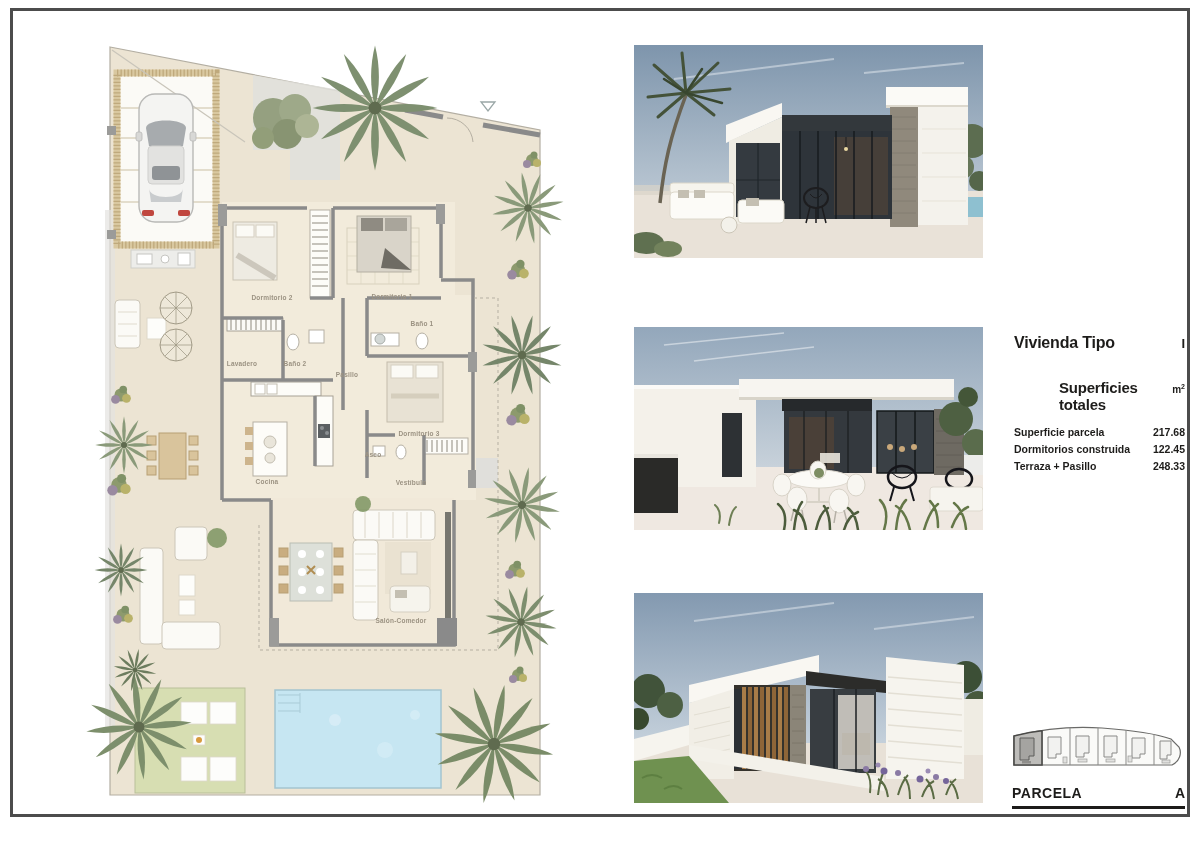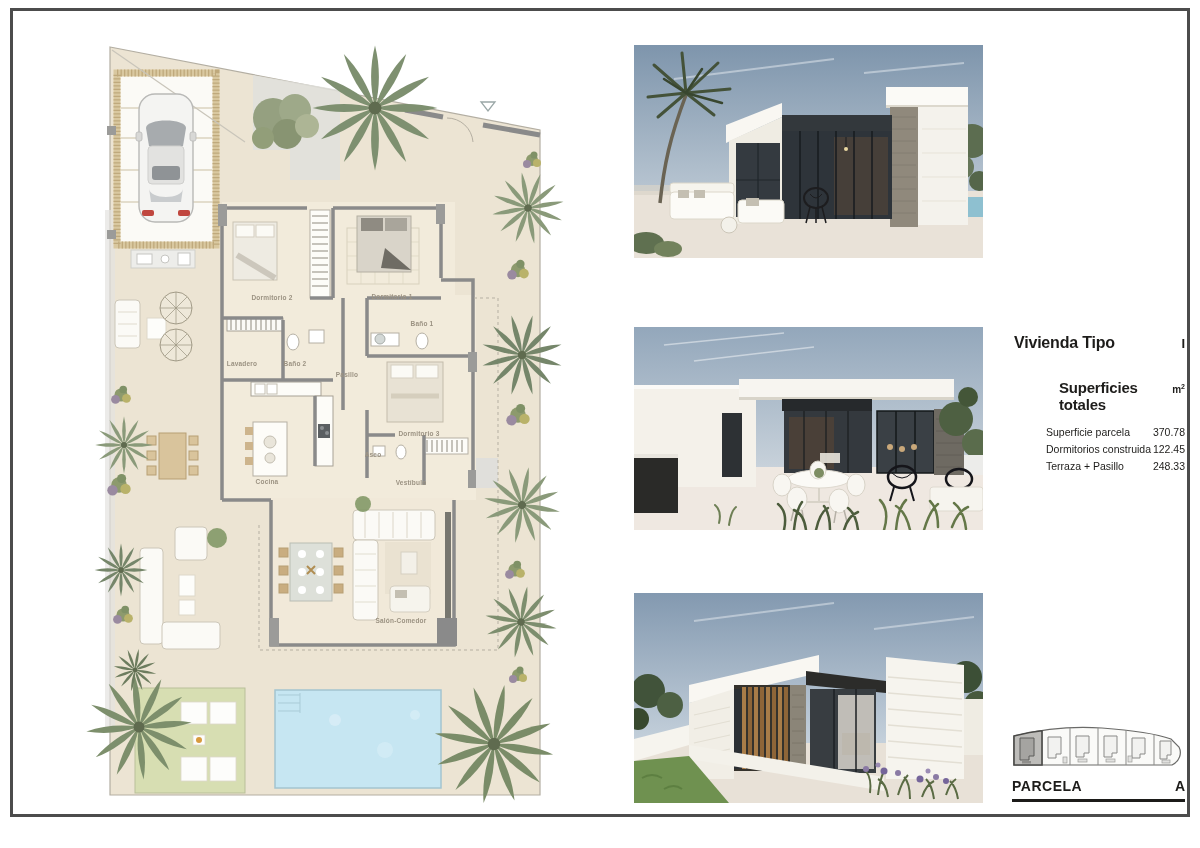--- a/index.html
+++ b/index.html
@@ -17,24 +17,24 @@
   .info-title-row{display:flex;justify-content:space-between;align-items:baseline;}
   .info-title{font-size:16px;font-weight:700;letter-spacing:-.2px;}
   .info-index{font-size:13px;font-weight:700;}
   .features{margin-top:7px;}
   .feature{font-size:10px;font-weight:600;line-height:12.5px;}
   .surf-head-row{display:flex;justify-content:space-between;align-items:baseline;margin-top:27px;}
   .surf-head{font-size:15px;font-weight:700;letter-spacing:-.2px;margin-left:45px;}
   .surf-unit{font-size:10px;font-weight:700;}
   .surf-unit sup{font-size:7px;}
   .surf-rows{margin-top:11px;}
-  .surf-row{display:flex;justify-content:space-between;font-size:10.5px;font-weight:400;line-height:17px;margin-left:32px;}
+  .surf-row{display:flex;justify-content:space-between;font-size:10.5px;font-weight:700;line-height:17px;}
 
   .parcel-footer{position:absolute;left:1012px;top:722px;width:173px;}
-  .parcel-row{display:flex;justify-content:space-between;align-items:baseline;}
+  .parcel-row{display:flex;justify-content:space-between;align-items:baseline;margin-top:7px;}
   .parcel-label{font-size:14px;font-weight:700;letter-spacing:.5px;}
   .parcel-value{font-size:14px;font-weight:700;}
   .parcel-line{border-top:3px solid #1c1b19;margin-top:5px;}
 
   .rl{font:600 6.5px "Liberation Sans","DejaVu Sans",sans-serif;fill:#9b9282;
       letter-spacing:.2px;text-anchor:middle;}
 </style>
 </head>
 <body>
 
@@ -484,21 +484,21 @@
       <span class="info-title">Vivienda Tipo</span>
       <span class="info-index">I</span>
     </div>
     <div class="surf-head-row">
       <span class="surf-head">Superficies totales</span>
       <span class="surf-unit"><span>m</span><sup>2</sup></span>
     </div>
     <div class="surf-rows">
       <div class="surf-row">
         <span>Superficie parcela</span>
-        <span>370.78</span>
+        <span>217.68</span>
       </div>
       <div class="surf-row">
         <span>Dormitorios construida</span>
         <span>122.45</span>
       </div>
       <div class="surf-row">
         <span>Terraza + Pasillo</span>
         <span>248.33</span>
       </div>
     </div>

